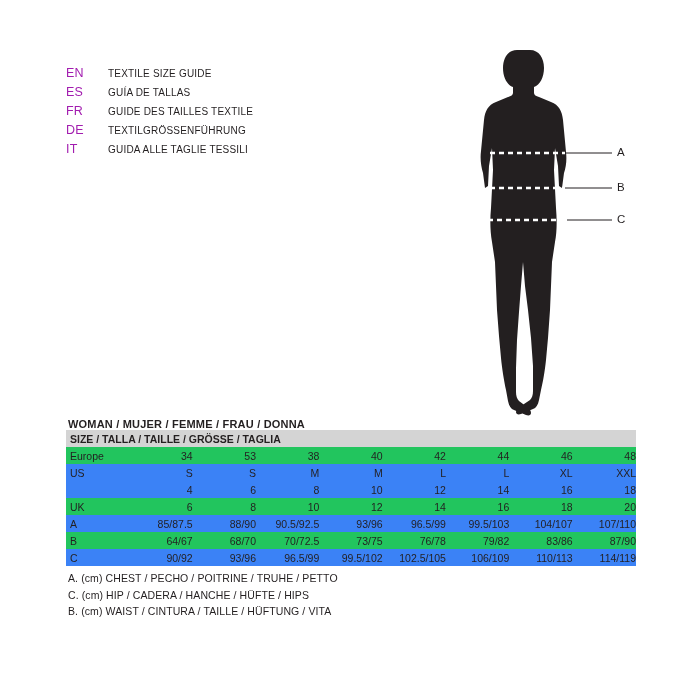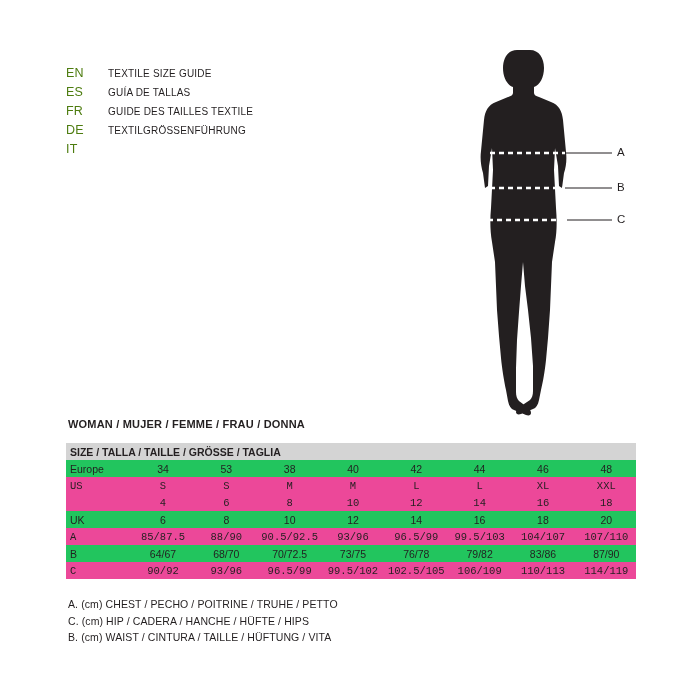--- a/index.html
+++ b/index.html
@@ -26,21 +26,21 @@
   .lang-row {
     display: flex;
     align-items: flex-start;
     height: 19px;
     line-height: 19px;
   }
   .lang-code {
     width: 42px;
     font-size: 12.5px;
     letter-spacing: 0.2px;
-    color: #4d7c0f;
+    color: #a21caf;
   }
   .lang-text {
     font-size: 10px;
     letter-spacing: 0.2px;
     color: #231f20;
   }
 
   
   .figure-wrap {
     position: absolute;
@@ -61,51 +61,51 @@
   .table-area {
     position: absolute;
     left: 66px;
     top: 418px;
     width: 570px;
   }
   .sec-title {
     font-size: 11px;
     font-weight: bold;
     letter-spacing: 0.2px;
-    padding: 0 0 13px 2px;
+    padding: 0 0 0 2px;
     color: #231f20;
   }
   table.size-table {
     border-collapse: collapse;
     width: 570px;
     table-layout: fixed;
     font-size: 10.5px;
     color: #231f20;
   }
   table.size-table td {
     padding: 1px 0 1px 4px;
     height: 15px;
     vertical-align: middle;
     white-space: nowrap;
   }
-  .row-shaded td { background: #ec4899; font-family: Liberation Mono, monospace; }
+  .row-shaded td { background: #3b82f6; }
   .row-plain td { background: #22c55e; }
   .hdr-row td {
     background: #d4d4d4;
     font-weight: bold;
     font-size: 10.5px;
   }
   td.c-label { width: 96px; }
-  td.c-val { width: 67px; text-align: center; padding-left: 6px; margin-left: 32px; }
+  td.c-val { width: 67px; text-align: right; padding-left: 6px; margin-left: 32px; }
 
   
   .legend {
     position: absolute;
     left: 66px;
-    top: 596px;
+    top: 570px;
     width: 520px;
   }
   .legend-row {
     font-size: 10.5px;
     line-height: 16.5px;
     letter-spacing: 0.1px;
     color: #231f20;
     padding-left: 2px;
   }
 </style>
@@ -124,20 +124,21 @@
   <div class="lang-row">
     <div class="lang-code">FR</div>
     <div class="lang-text">GUIDE DES TAILLES TEXTILE</div>
   </div>
   <div class="lang-row">
     <div class="lang-code">DE</div>
     <div class="lang-text">TEXTILGRÖSSENFÜHRUNG</div>
   </div>
   <div class="lang-row">
     <div class="lang-code">IT</div>
+    <div class="lang-text">GUIDA ALLE TAGLIE TESSILI</div>
   </div>
 </div>
 
 <div class="figure-wrap">
   <svg class="figure-svg" width="180" height="380" viewBox="0 0 180 380">
     <g fill="#231f20">
 
       <path d="M63,2 C72,2 77,10 77,20 C77,29 73,37 67,39 L67,45 C67,47 69,48 72,49
                L84,54 C92,57 95,63 96,72 L99,104 C100,112 99,119 97,125
                L95,140 L92,138 L91,118 L88,100 L87,122 L89,160 C90,172 90,184 88,194

